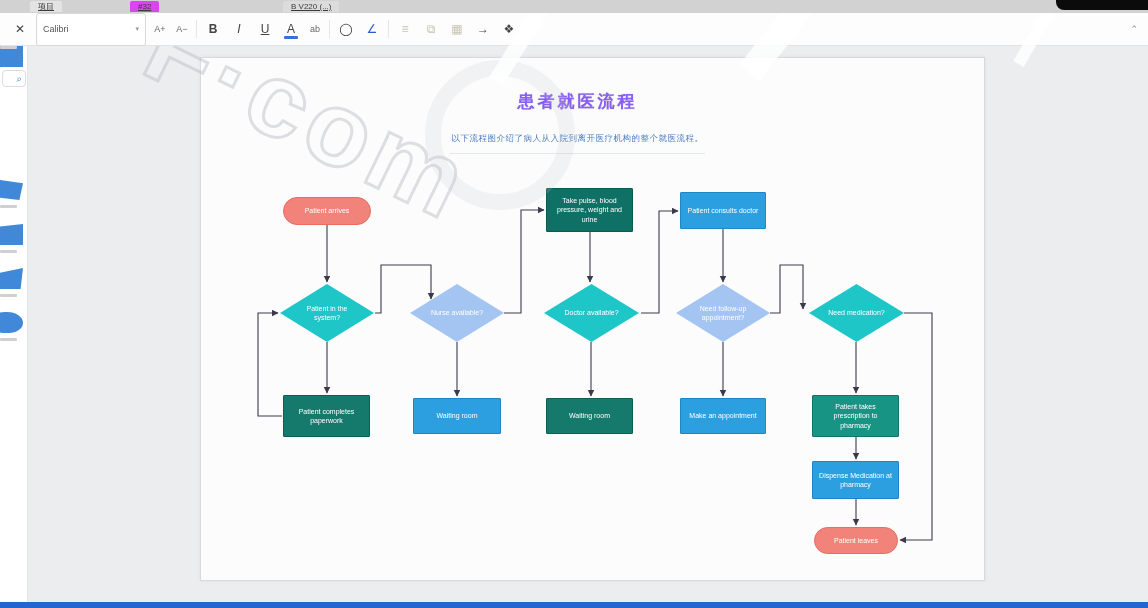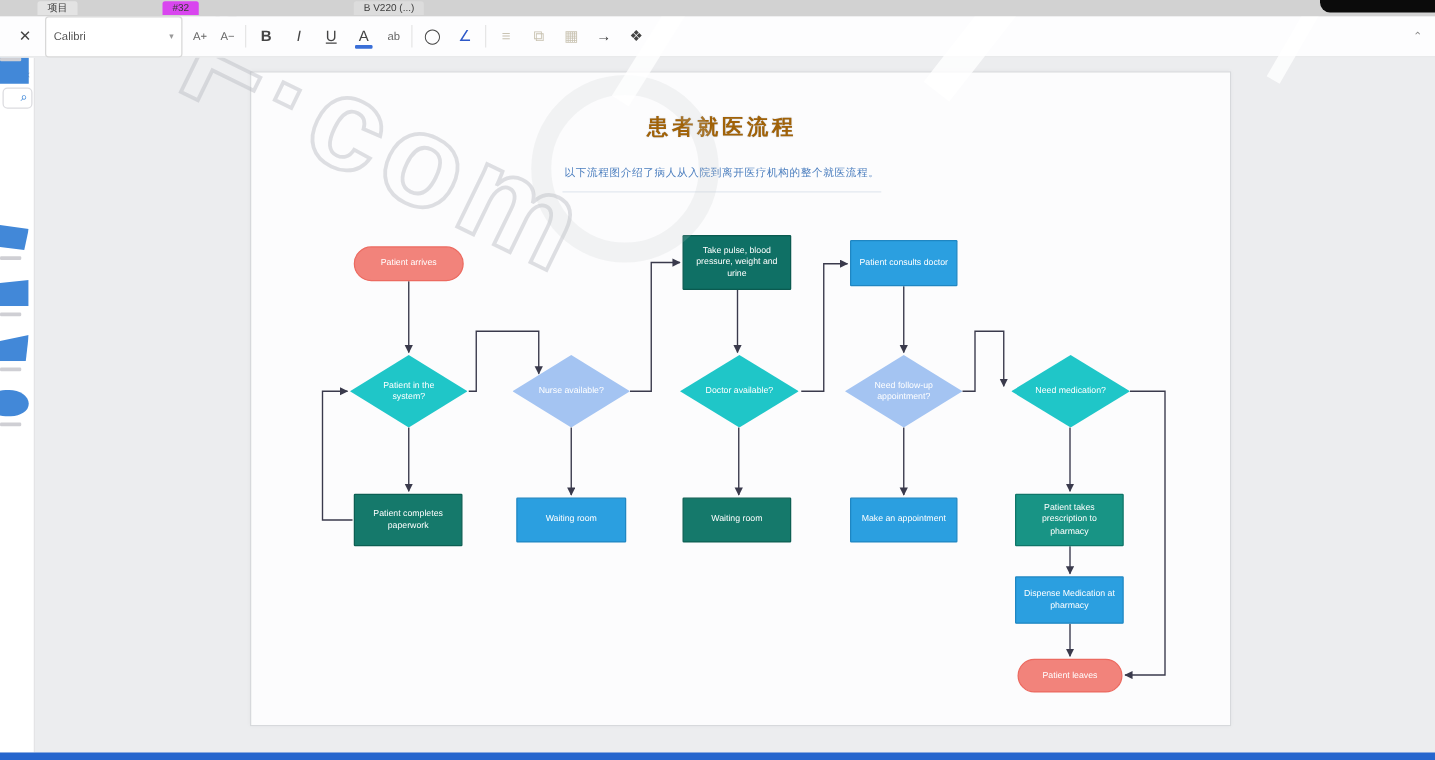--- a/index.html
+++ b/index.html
@@ -4,21 +4,21 @@
 <style>
   * { margin:0; padding:0; box-sizing:border-box; }
   html,body { width:1148px; height:608px; overflow:hidden;
     font-family:"Liberation Sans", sans-serif; background:#ECEDEF; }
   #app { position:relative; width:1148px; height:608px; background:#ECEDEF; }
 
   
   #topstrip { position:absolute; left:0; top:0; width:1148px; height:13px;
     background:#d2d2d2; z-index:40; }
   .wtab { position:absolute; top:1px; height:11px; font-size:8px; line-height:11px;
-    color:#3a3a3a; padding:0 8px; background:#e3e3e3; border-radius:2px 2px 0 0; }
+    color:#3a3a3a; padding:0 8px; background:#e3e3e3; border-radius:2px 2px 0 0;text-decoration:underline; }
   #wtab-0{ left:30px; } #wtab-1{ left:130px; background:#d946ef; }
   #wtab-2{ left:255px; background:#dcdcdc;margin-left:28px; }
   #topstrip-black { position:absolute; right:0; top:0; width:92px; height:10px;
     background:#0b0b0b; border-radius:0 0 0 8px; }
 
   
   #toolbar { position:absolute; left:0; top:13px; width:1148px; height:33px;
     background:#fdfdfe; border-bottom:1px solid #e2e3e5; z-index:30;
     display:flex; align-items:center; gap:6px; padding:0 10px; }
   .tbtn { min-width:20px; height:20px; border:none; background:transparent; color:#444;
@@ -50,21 +50,21 @@
   .thumb-caption:nth-of-type(6){ top:114px; } .thumb-caption:nth-of-type(7){ top:159px; }
   .thumb-caption:nth-of-type(8){ top:204px; } .thumb-caption:nth-of-type(9){ top:248px; }
   .thumb-caption:nth-of-type(10){ top:292px; }
 
   
   #canvas { position:absolute; left:28px; top:46px; width:1120px; height:556px; }
   #page { position:absolute; left:200px; top:57px; width:785px; height:524px;
     background:#FCFCFD; border:1px solid #d7d9dc; box-shadow:0 0 4px rgba(0,0,0,.05); }
   #doc-header { position:absolute; left:200px; top:90px; width:785px; text-align:center;
     padding-right:30px; z-index:5; }
-  #doc-title { font-size:17px; font-weight:bold; letter-spacing:3px; color:#a16207;
+  #doc-title { font-size:17px; font-weight:bold; letter-spacing:3px; color:#8b5cf6;
     text-shadow:0 0 1px rgba(47,75,124,.35); }
   #doc-subtitle { margin-top:20px; font-size:8.5px; color:#4A7DBE; letter-spacing:.5px; }
   #doc-divider { width:255px; height:1px; background:#E2E7EF; margin:8px auto 0; }
 
   
   .node { position:absolute; z-index:6; display:flex; align-items:center; justify-content:center;
     text-align:center; color:#fff; font-size:7px; line-height:1.3; padding:2px 5px; cursor:pointer; }
   .node.rect { border:1px solid transparent; border-radius:1px; }
   .node.stadium { border:1px solid transparent; border-radius:14px; }
   .node.diamond { clip-path:polygon(50% 0,100% 50%,50% 100%,0 50%); padding:4px 14px; }

